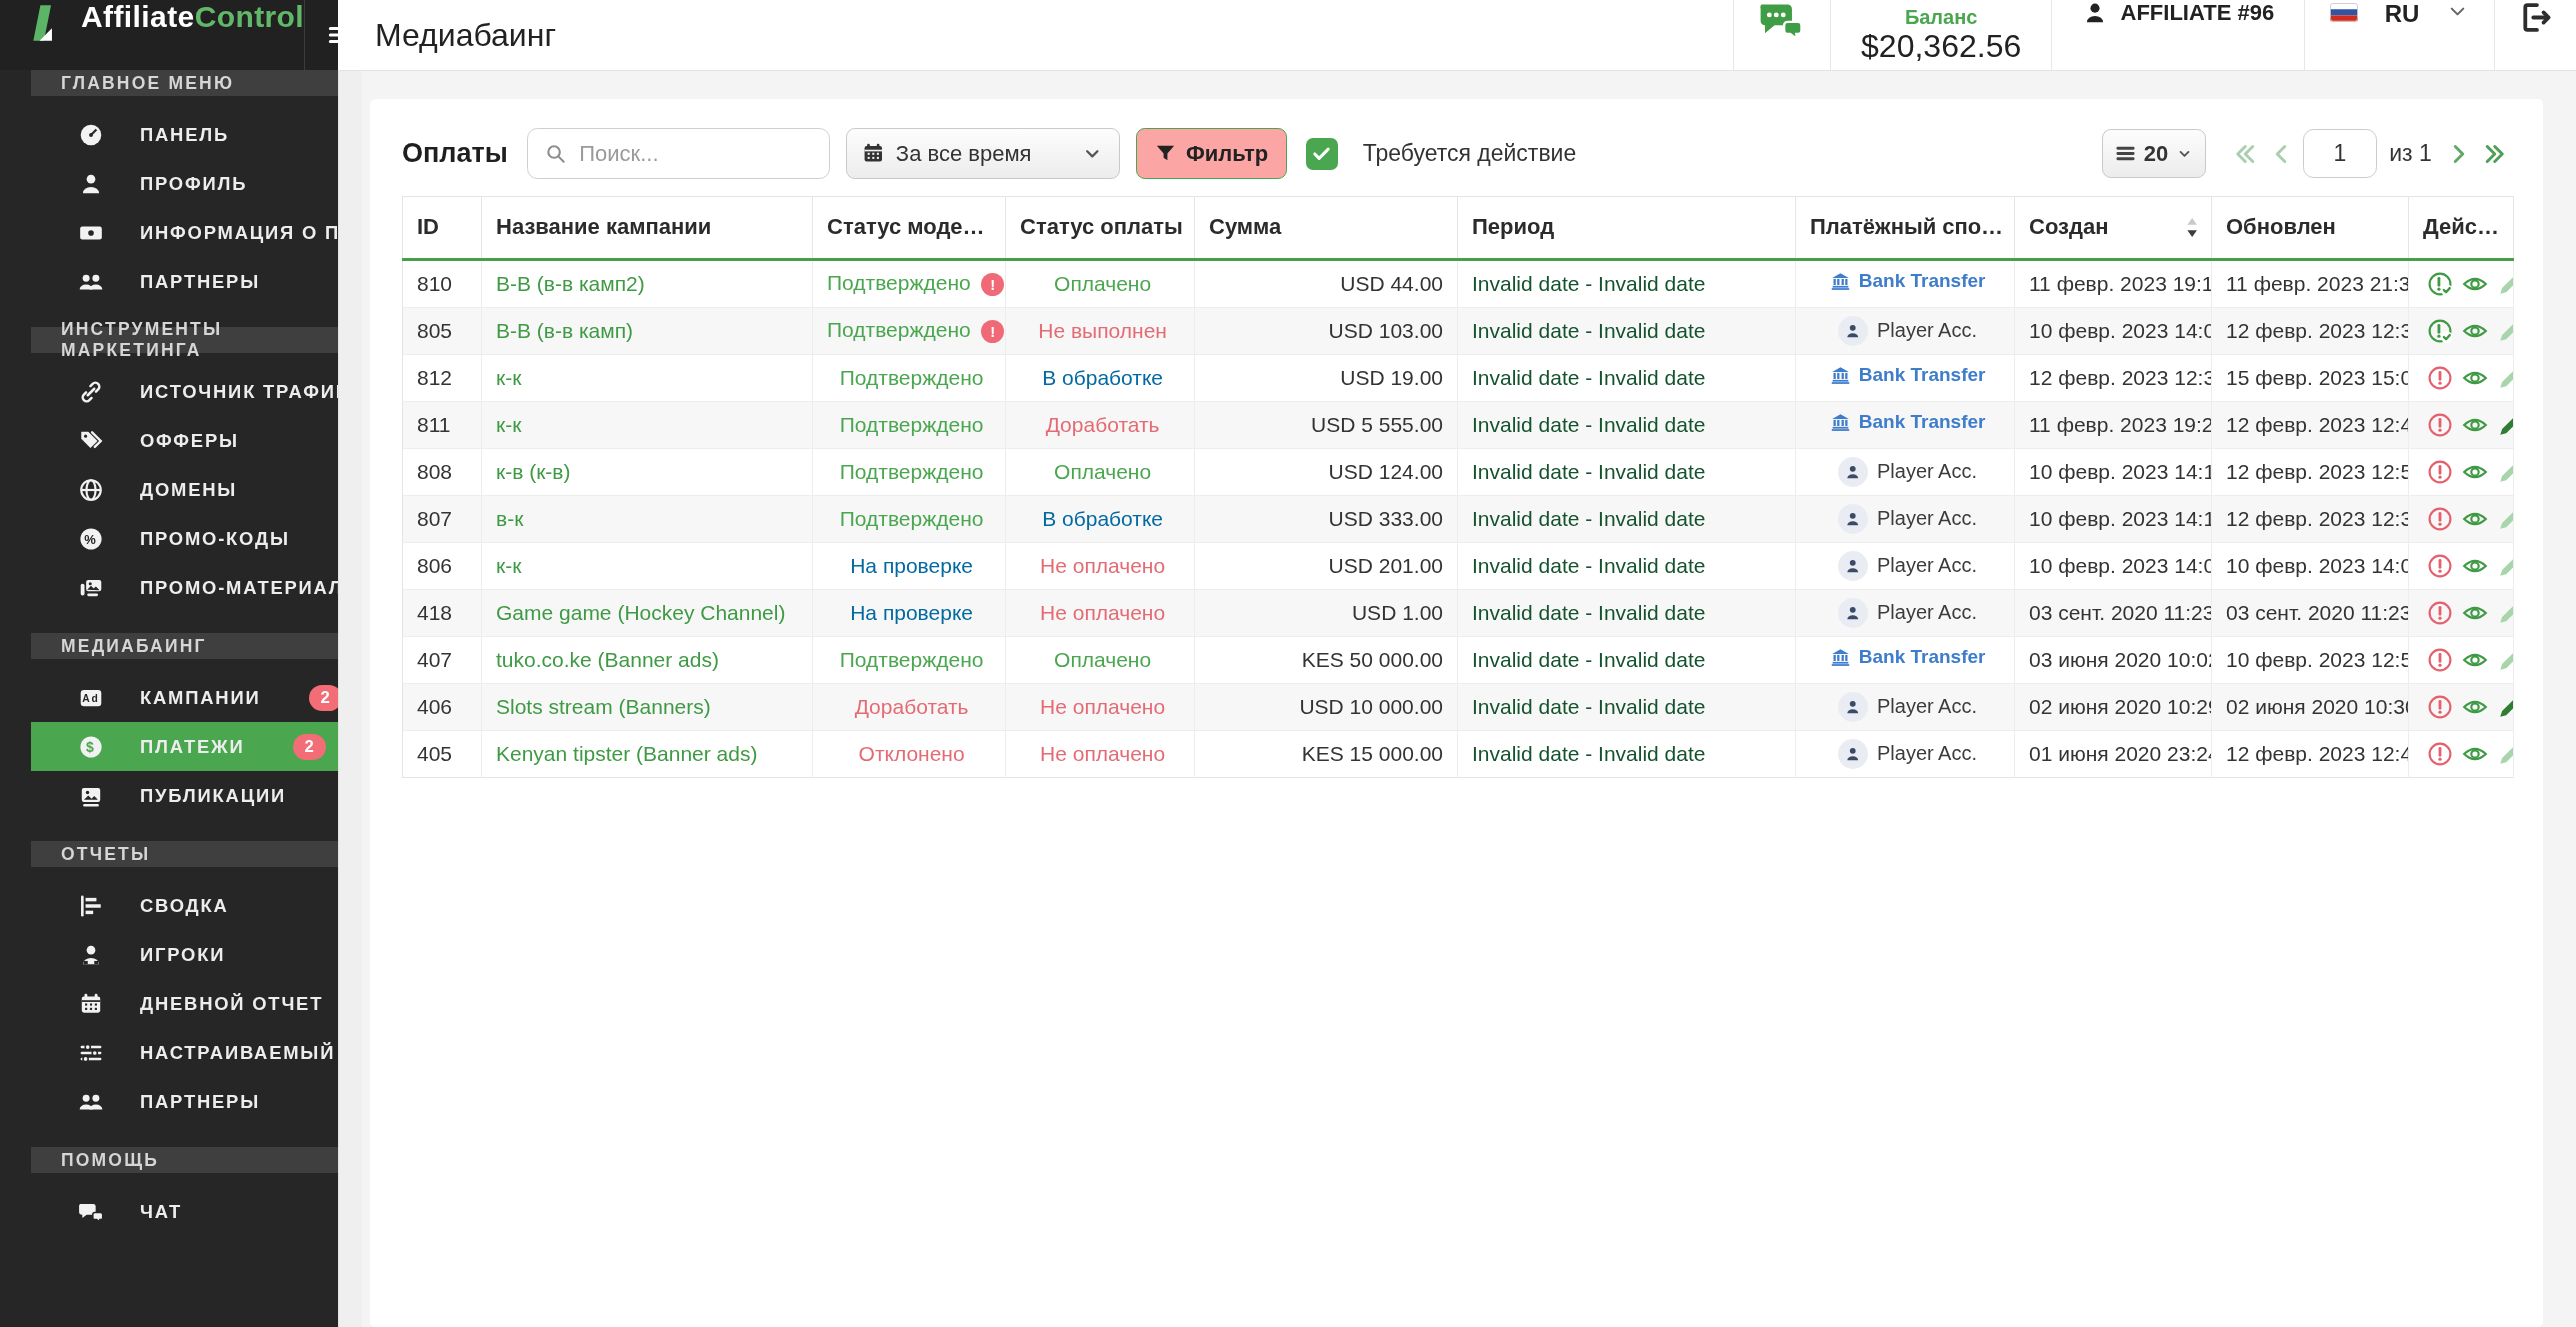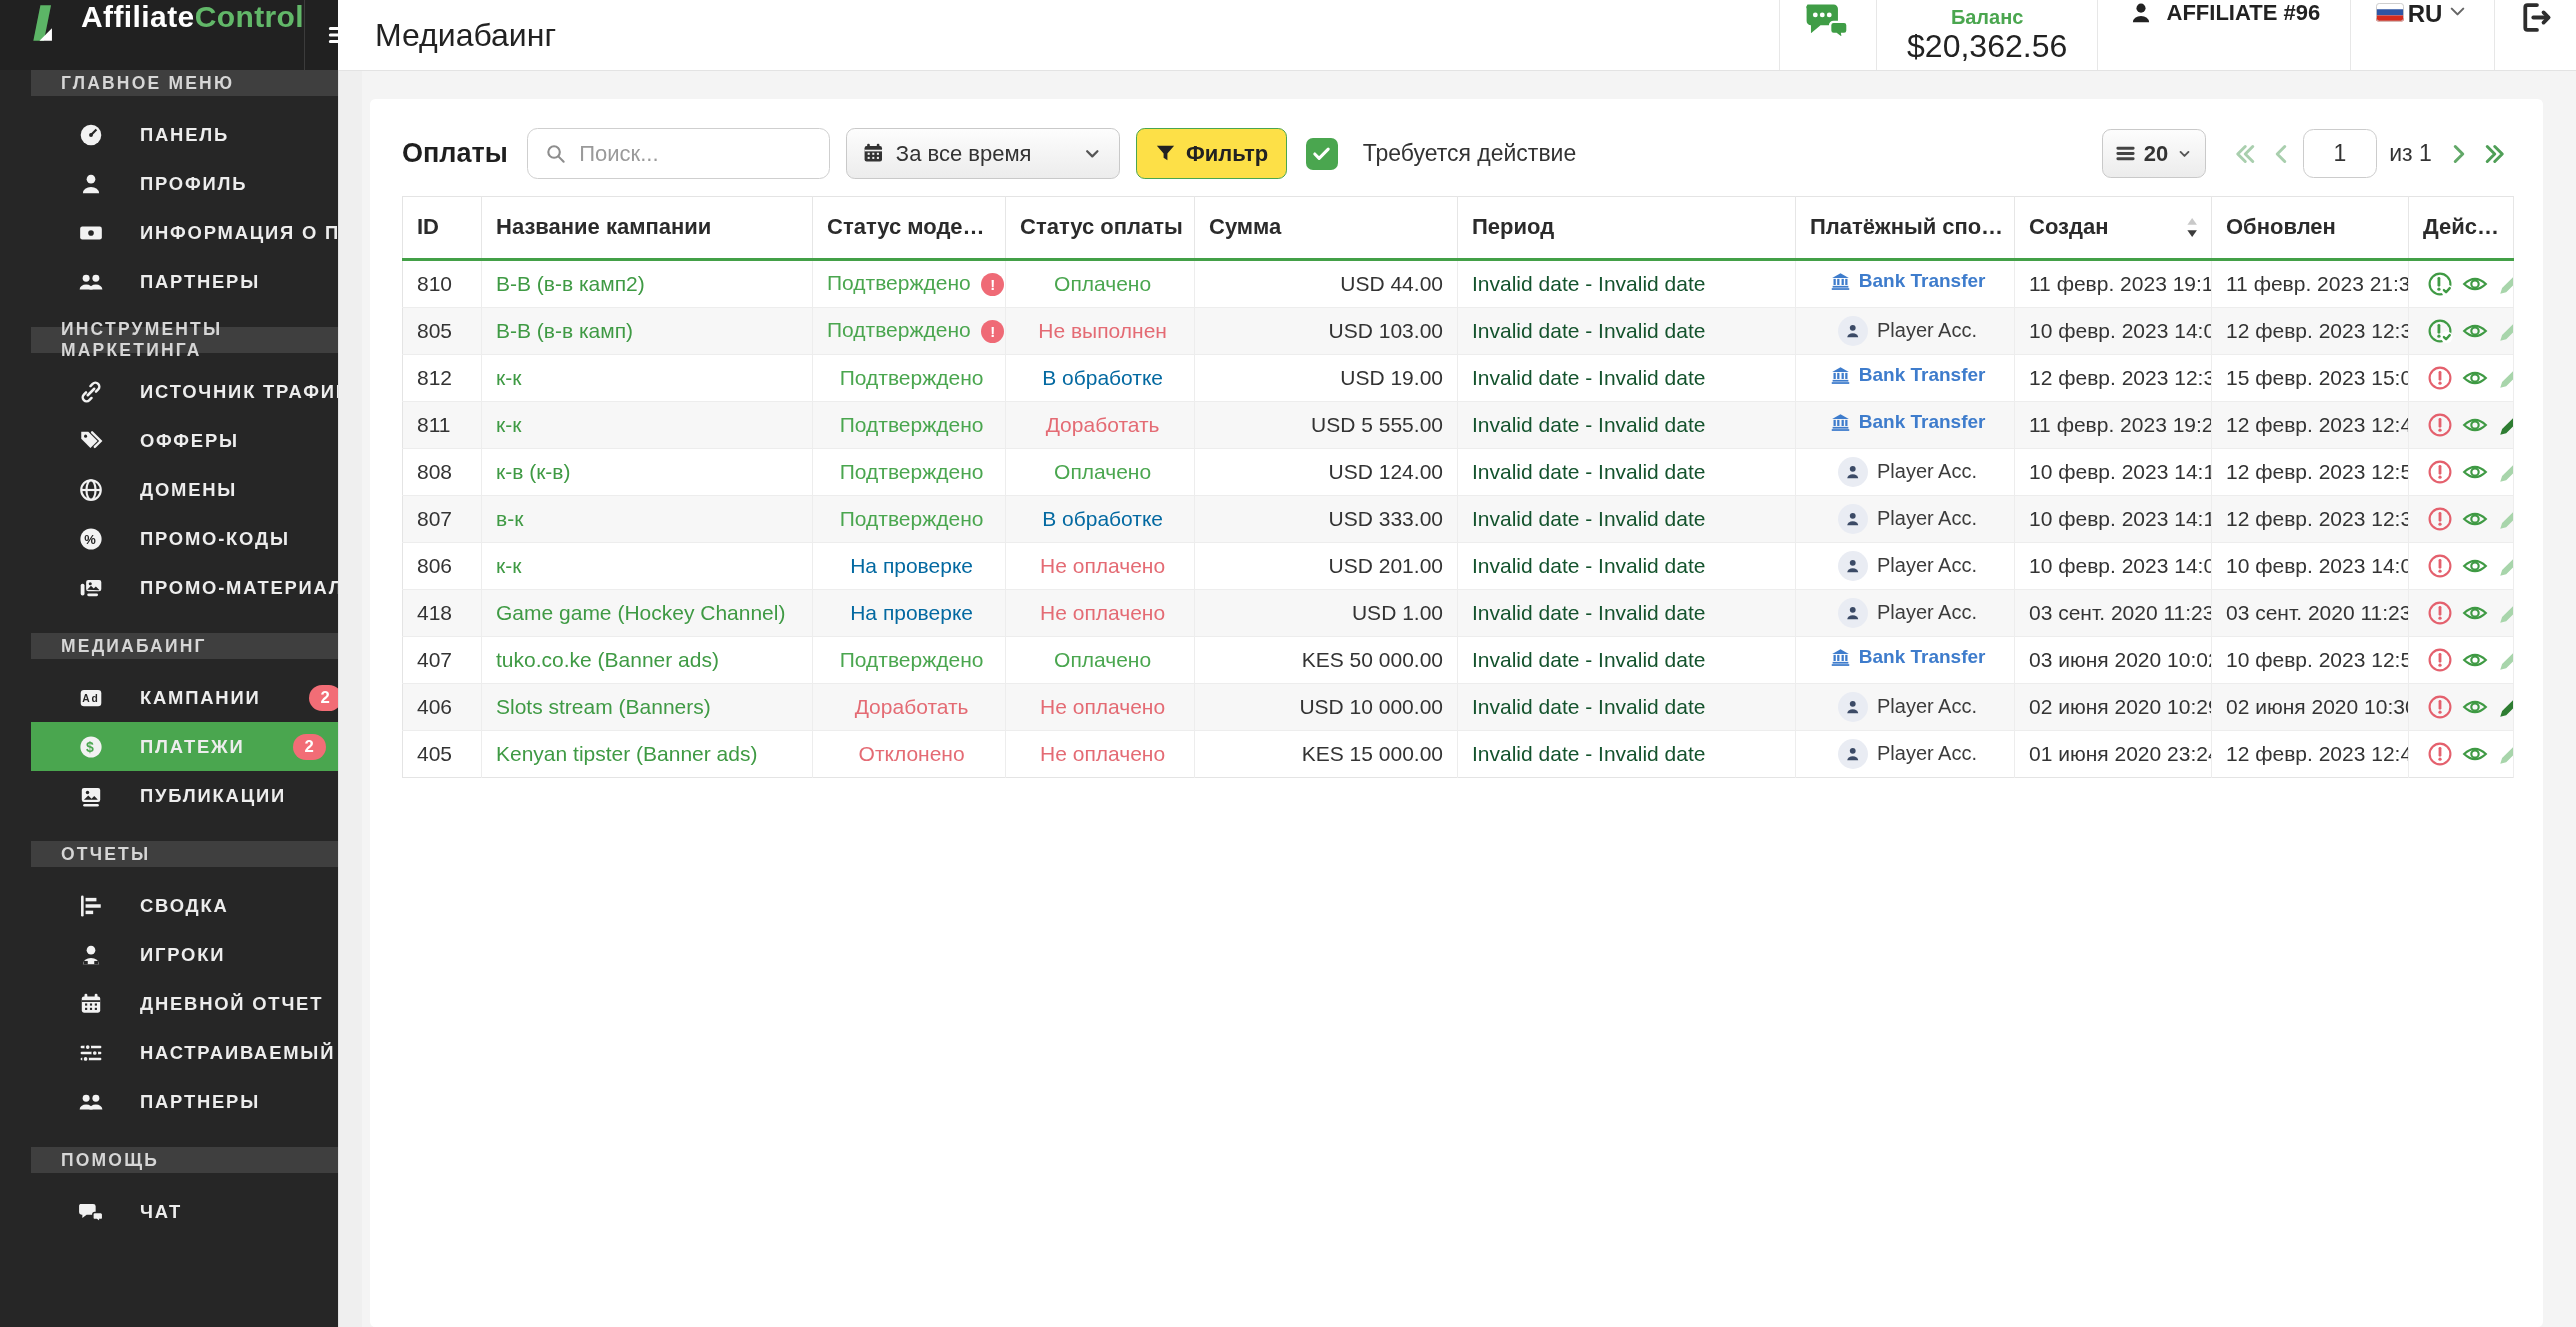--- a/index.html
+++ b/index.html
@@ -33,42 +33,42 @@
   .topbar{height:70px;flex:none;background:#fff;border-bottom:0.9px solid #e3e3e3;display:flex;align-items:stretch;}
   .page-title{align-self:center;margin-left:37px;font-size:32px;font-weight:500;color:#222;}
   .tb-right{margin-left:auto;display:flex;align-items:stretch;}
   .tb-block{display:flex;padding:0 24.6px;border-left:0.9px solid #e7e7e7;cursor:pointer;}
   .tb-chat .icon{width:47px;height:42px;}
   .tb-balance{flex-direction:column;justify-content:center;align-items:center;padding:0 30px;}
   .balance-label{font-size:20px;font-weight:700;color:#4aa64f;line-height:1.1;}
   .balance-value{font-size:32px;color:#222;line-height:1.15;}
   .tb-account{gap:12.3px;font-size:22px;font-weight:700;color:#222;padding:0 30px;}
   .tb-account .icon{width:26px;height:26px;color:#222;}
-  .tb-lang{gap:4px;font-size:24px;font-weight:700;color:#222;}
+  .tb-lang{gap:27px;font-size:24px;font-weight:700;color:#222;}
   .flag{width:28px;height:19px;}
   .chev{width:23px;height:23px;}
   .tb-logout{padding:0 23px;}
   .tb-logout .icon{width:35px;height:35px;}
   
   .content-row{flex:1;display:flex;min-height:0;}
   .scroll-strip{width:23px;flex:none;background:#efefef;border-left:0.9px solid #e2e2e2;}
   .page-area{flex:1;background:#f4f4f4;padding:28px 33px 0 8px;min-width:0;}
   .panel{background:#fff;border-radius:5.3px;height:100%;box-sizing:border-box;padding:29px 32px 0;}
   
   .toolbar{display:flex;align-items:center;height:51px;}
   .panel-title{font-size:27px;font-weight:700;color:#1f1f1f;margin-right:19px;}
   .search{width:303px;height:51px;box-sizing:border-box;border:0.9px solid #cfcfcf;border-radius:10.5px;display:flex;align-items:center;padding:0 16px;gap:10.5px;background:#fff;}
   .search .icon{width:23px;height:23px;flex:none;}
   .search input{border:none;outline:none;flex:1;font-size:22px;color:#333;font-family:inherit;min-width:0;background:transparent;}
   .search input::placeholder{color:#9a9a9a;}
   .select{height:51px;box-sizing:border-box;border:0.9px solid #c9c9c9;border-radius:8.8px;background:linear-gradient(#fdfdfd,#ececec);display:flex;align-items:center;padding:0 14px;gap:10.5px;font-size:22px;color:#333;cursor:pointer;--cut:#f2f2f2;}
   .select-period{margin-left:16px;width:274px;}
   .select .icon{width:24.6px;height:24.6px;flex:none;color:#333;}
   .select .chev{margin-left:auto;}
-  .btn-filter{margin-left:16px;height:51px;box-sizing:border-box;border:1.8px solid #4aa64f;border-radius:8.8px;background:#fde047;padding:0 17.5px;display:flex;gap:8.8px;align-items:center;font-size:22px;font-weight:700;color:#222;cursor:pointer;}
+  .btn-filter{margin-left:16px;height:51px;box-sizing:border-box;border:1.8px solid #4aa64f;border-radius:8.8px;background:#fca5a5;padding:0 17.5px;display:flex;gap:8.8px;align-items:center;font-size:22px;font-weight:700;color:#222;cursor:pointer;}
   .btn-filter .icon{width:23px;height:23px;}
   .checkbox-wrap{margin-left:19px;display:flex;gap:25px;align-items:center;font-size:23px;color:#333;cursor:pointer;}
   .checkbox{width:32px;height:32px;border-radius:7px;background:#4aa64f;display:flex;align-items:center;justify-content:center;flex:none;}
   .checkbox .icon{width:23px;height:23px;}
   .tb-spacer{margin-left:auto;}
   .perpage{padding:0 10.5px;gap:7px;height:49px;font-weight:600;}
   .perpage .icon{width:23px;height:23px;}
   .perpage .chev{width:19px;height:19px;}
   .pager{display:flex;align-items:center;gap:7px;margin-left:23px;}
   .pg{width:30px;height:30px;cursor:pointer;display:flex;align-items:center;justify-content:center;}

